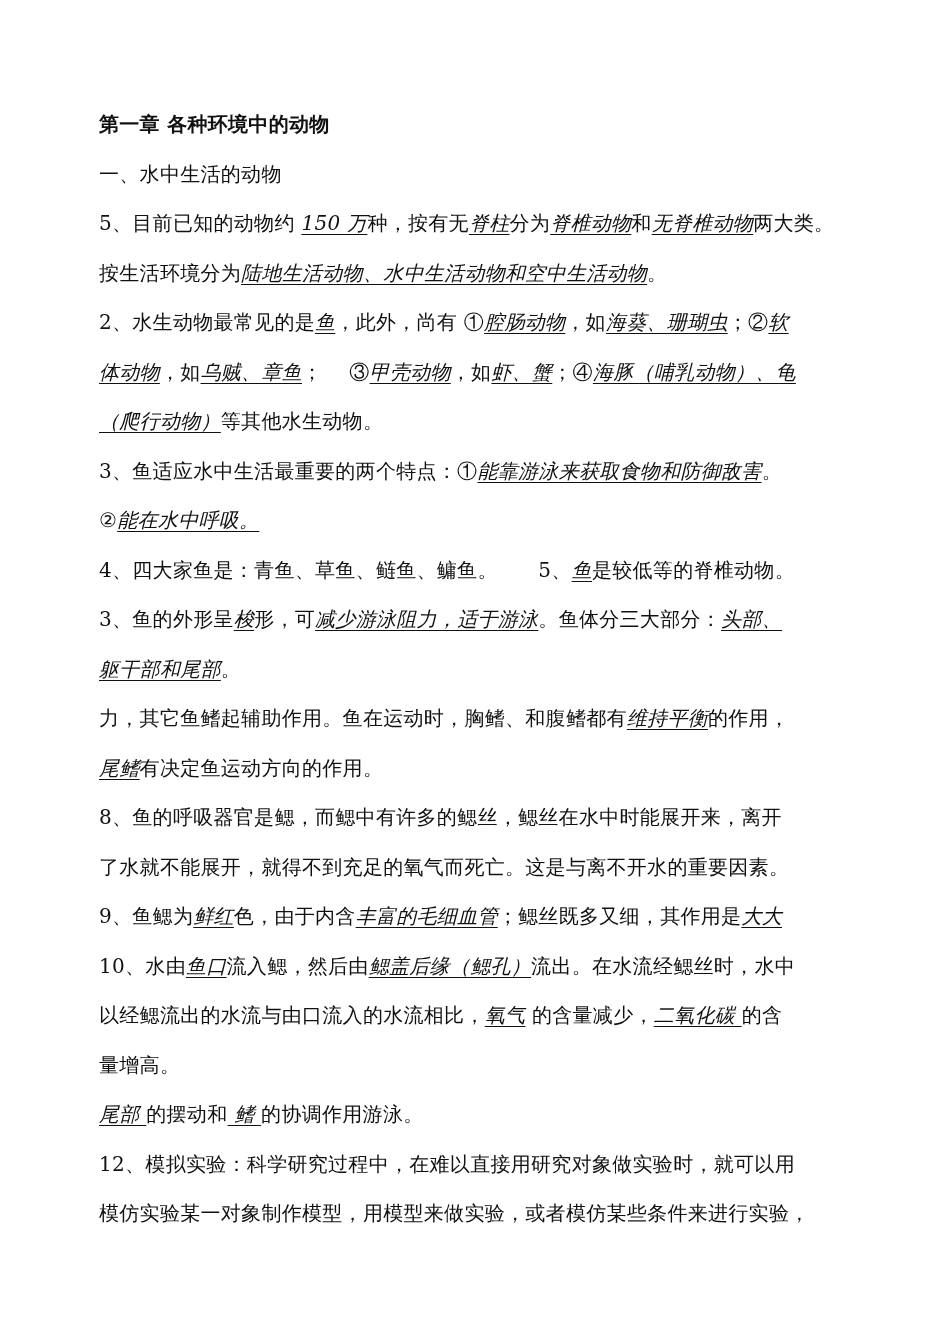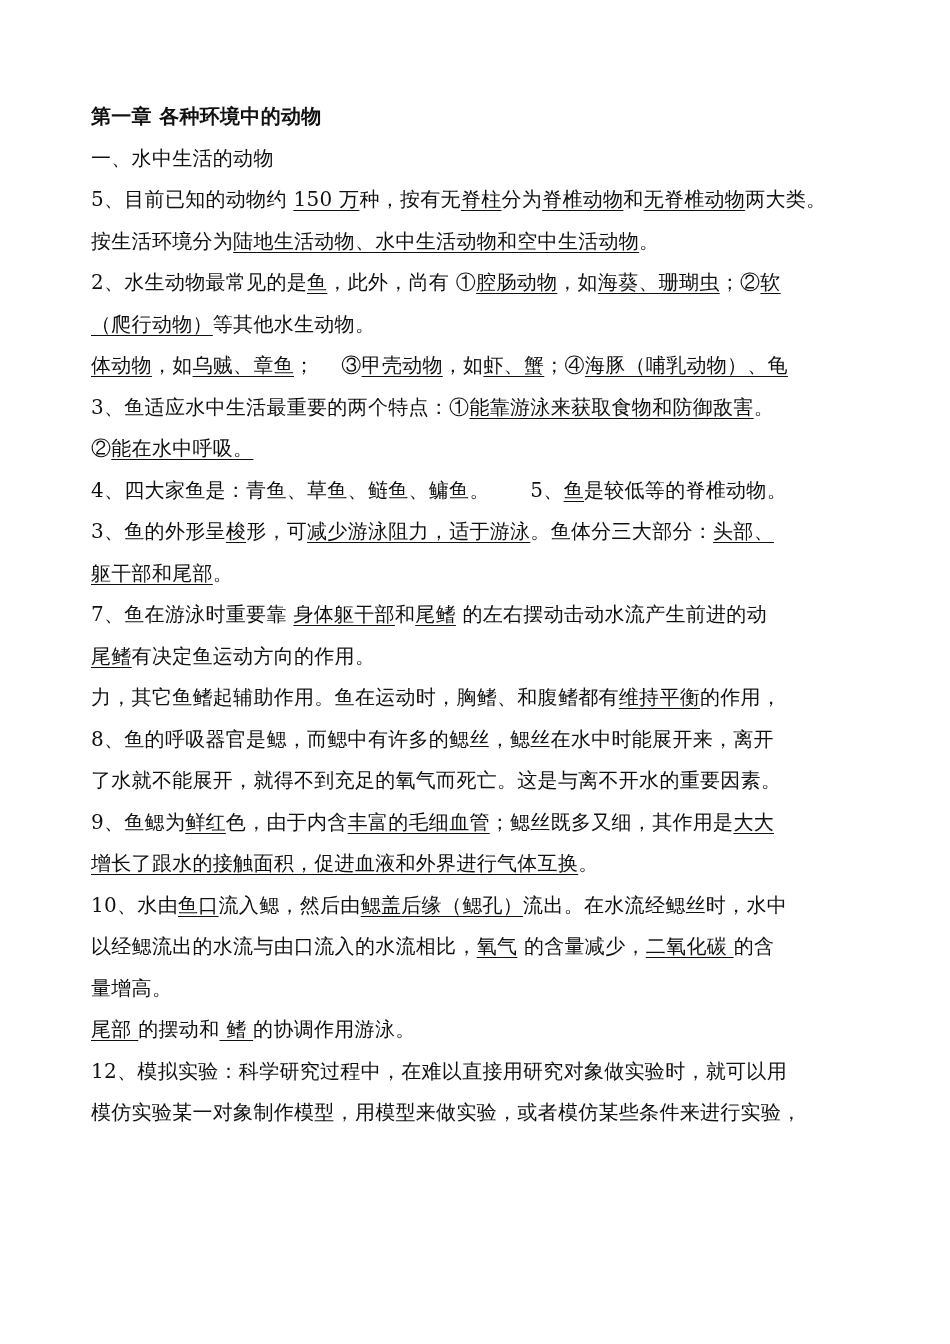--- a/index.html
+++ b/index.html
@@ -5,47 +5,45 @@
   html, body { margin: 0; padding: 0; background: #ffffff; }
   body { width: 950px; height: 1344px; overflow: hidden; position: relative; }
   .page {
     position: absolute; left: 91px; top: 96px; width: 800px;
     font-family: "DejaVu Serif", "Liberation Serif", serif;
     color: #111111;
     font-size: 20px;
     line-height: 41.5px;
   }
   .title { font-family: "DejaVu Sans", "Liberation Sans", sans-serif; font-weight: bold; font-size: 20px; }
-  .para { margin: 0; white-space: pre-wrap; letter-spacing: 0.3px; }
-  u { text-decoration: underline; text-underline-offset: 4px; text-decoration-thickness: 1px; }
+  .para { margin: 8px; white-space: pre-wrap; letter-spacing: 0.3px; }
+  u { text-decoration: underline; text-underline-offset: 4px; text-decoration-thickness: 1px; font-style: italic; }
 </style>
 </head>
 <body>
 
 <div class="page">
   <div class="para title">第一章 各种环境中的动物</div>
   <div class="para">一、水中生活的动物</div>
   <div id="lines">
       <div class="para"><span>5、目前已知的动物约 </span><u>150 万</u><span>种，按有无</span><u>脊柱</u><span>分为</span><u>脊椎动物</u><span>和</span><u>无脊椎动物</u><span>两大类。</span></div>
       <div class="para"><span>按生活环境分为</span><u>陆地生活动物、水中生活动物和空中生活动物</u><span>。</span></div>
       <div class="para"><span>2、水生动物最常见的是</span><u>鱼</u><span>，此外，尚有 ①</span><u>腔肠动物</u><span>，如</span><u>海葵、珊瑚虫</u><span>；②</span><u>软</u></div>
+      <div class="para"><u>体动物</u><span>，如</span><u>乌贼、章鱼</u><span>；　 ③</span><u>甲壳动物</u><span>，如</span><u>虾、蟹</u><span>；④</span><u>海豚（哺乳动物）、龟</u></div>
       <div class="para"><u>（爬行动物）</u><span>等其他水生动物。</span></div>
-      <div class="para"><u>体动物</u><span>，如</span><u>乌贼、章鱼</u><span>；　 ③</span><u>甲壳动物</u><span>，如</span><u>虾、蟹</u><span>；④</span><u>海豚（哺乳动物）、龟</u></div>
       <div class="para"><span>3、鱼适应水中生活最重要的两个特点：①</span><u>能靠游泳来获取食物和防御敌害</u><span>。</span></div>
       <div class="para"><span>②</span><u>能在水中呼吸。</u></div>
       <div class="para"><span>4、四大家鱼是：青鱼、草鱼、鲢鱼、鳙鱼。　　5、</span><u>鱼</u><span>是较低等的脊椎动物。</span></div>
       <div class="para"><span>3、鱼的外形呈</span><u>梭</u><span>形，可</span><u>减少游泳阻力，适于游泳</u><span>。鱼体分三大部分：</span><u>头部、</u></div>
       <div class="para"><u>躯干部和尾部</u><span>。</span></div>
-      <div class="para"><span>7、鱼在游泳时重要靠 </span><u>身体躯干部</u><span>和</span><u>尾鳍</u><span> 的左右摆动击动水流产生前进的动</span></div>
+      <div class="para"><span>力，其它鱼鳍起辅助作用。鱼在运动时，胸鳍、和腹鳍都有</span><u>维持平衡</u><span>的作用，</span></div>
       <div class="para"><u>尾鳍</u><span>有决定鱼运动方向的作用。</span></div>
-      <div class="para"><span>力，其它鱼鳍起辅助作用。鱼在运动时，胸鳍、和腹鳍都有</span><u>维持平衡</u><span>的作用，</span></div>
       <div class="para"><span>8、鱼的呼吸器官是鳃，而鳃中有许多的鳃丝，鳃丝在水中时能展开来，离开</span></div>
       <div class="para"><span>了水就不能展开，就得不到充足的氧气而死亡。这是与离不开水的重要因素。</span></div>
       <div class="para"><span>9、鱼鳃为</span><u>鲜红</u><span>色，由于内含</span><u>丰富的毛细血管</u><span>；鳃丝既多又细，其作用是</span><u>大大</u></div>
-      <div class="para"><u>增长了跟水的接触面积，促进血液和外界进行气体互换</u><span>。</span></div>
       <div class="para"><span>10、水由</span><u>鱼口</u><span>流入鳃，然后由</span><u>鳃盖后缘（鳃孔）</u><span>流出。在水流经鳃丝时，水中</span></div>
       <div class="para"><span>以经鳃流出的水流与由口流入的水流相比，</span><u>氧气</u><span> 的含量减少，</span><u>二氧化碳 </u><span>的含</span></div>
       <div class="para"><span>量增高。</span></div>
       <div class="para"><u>尾部 </u><span>的摆动和</span><u> 鳍 </u><span>的协调作用游泳。</span></div>
       <div class="para"><span>12、模拟实验：科学研究过程中，在难以直接用研究对象做实验时，就可以用</span></div>
       <div class="para"><span>模仿实验某一对象制作模型，用模型来做实验，或者模仿某些条件来进行实验，</span></div>
     </div>
 </div>
 
 </body></html>

